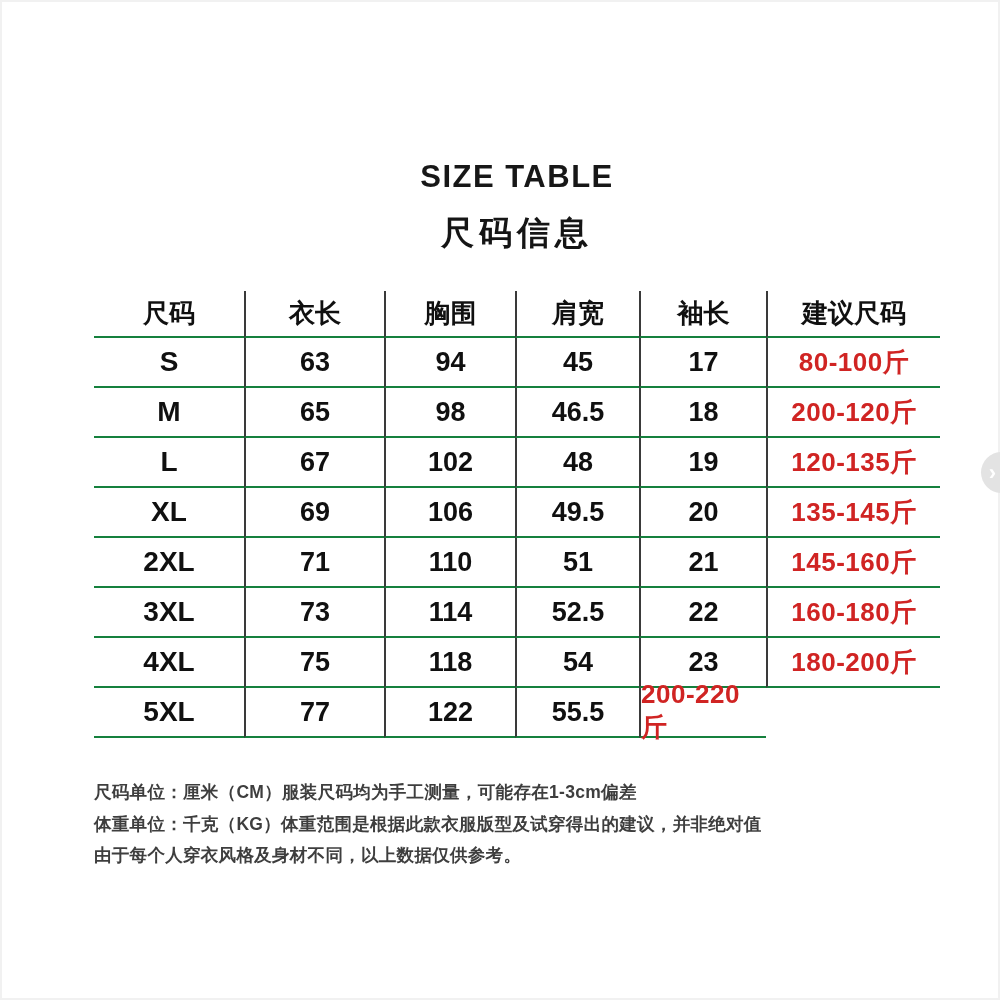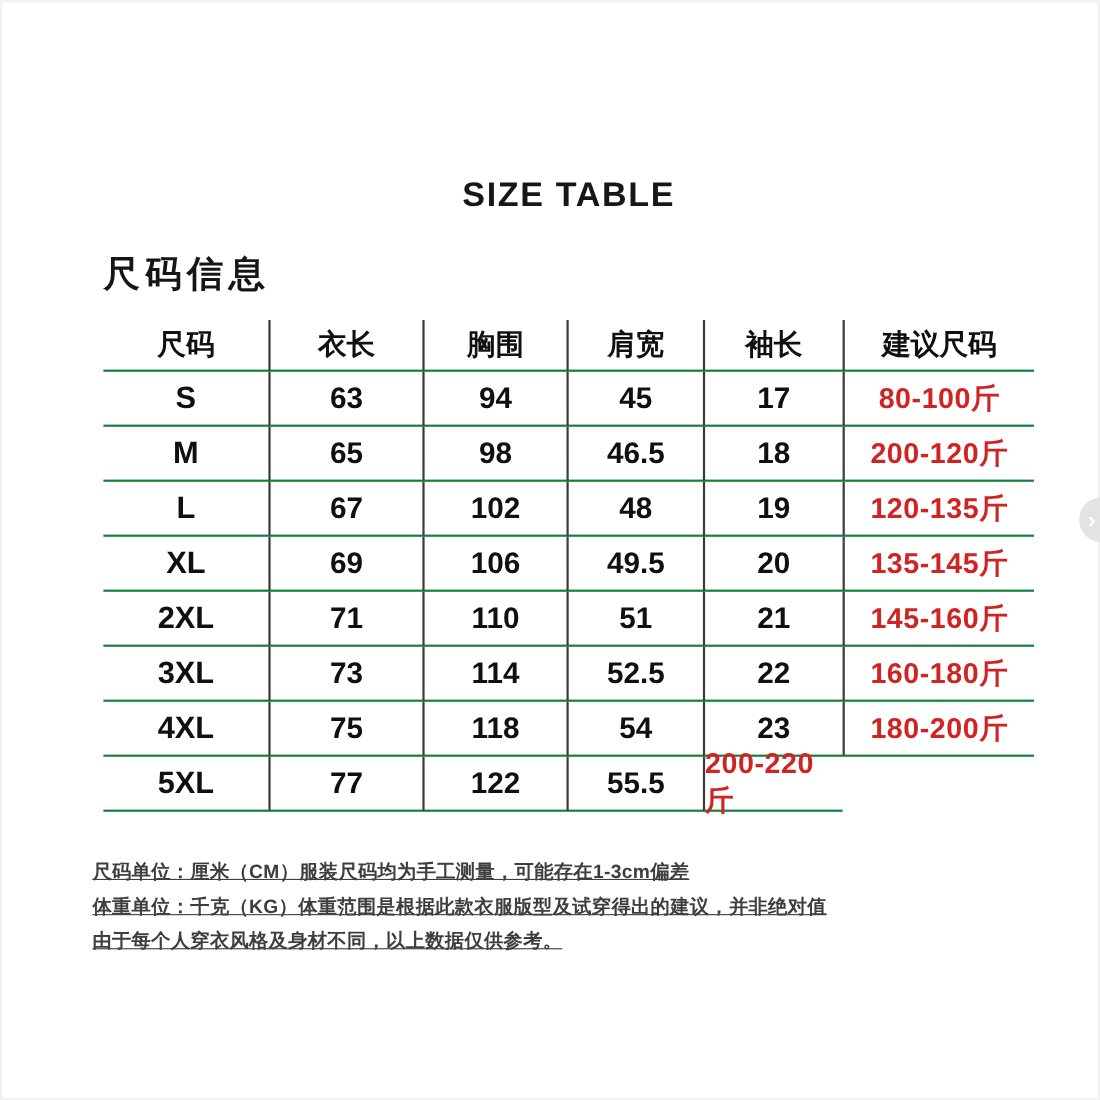--- a/index.html
+++ b/index.html
@@ -8,43 +8,43 @@
   .page {
     position:relative; width:1000px; height:1000px; background:#ffffff;
     overflow:hidden; box-shadow:inset 0 0 0 2px #f1f1f1;
   }
   .title-en {
     position:absolute; top:159px; left:94px; width:846px;
     text-align:center; font-size:31px; font-weight:800;
     letter-spacing:1.5px; color:#171717;
   }
   .title-zh {
-    position:absolute; top:227px; left:94px; width:846px;
-    text-align:left; font-size:33px; font-weight:800;
+    position:absolute; top:211px; left:94px; width:846px;
+    text-align:center; font-size:33px; font-weight:800;
     letter-spacing:5px; color:#151515;
   }
   .size-table {
     position:absolute; top:291px; left:94px; width:846px;
     display:grid;
     grid-template-columns:150px 140px 131px 124px 127px 174px;
   }
   .cell {
     display:flex; align-items:center; justify-content:center;
     height:50px; border-bottom:2px solid #15803d; color:#101010;
     background:transparent;
   }
   .cell.bl { border-left:2px solid #3a3a3a; }
   .cell.head { height:47px; font-size:26px; font-weight:700; }
   .cell.size { font-size:28px; font-weight:800; }
   .cell.num  { font-size:27px; font-weight:700; }
   .cell.sugg { font-size:26px; font-weight:700; color:#d02423; letter-spacing:0.5px; }
   .notes {
-    position:absolute; top:777px; left:84px; width:720px;
+    position:absolute; top:777px; left:94px; width:720px;
     font-size:17.5px; line-height:31.5px; color:#3e3e3e;
-    font-weight:600; letter-spacing:0.3px;text-decoration:underline;
+    font-weight:600; letter-spacing:0.3px;
   }
   .next-btn {
     position:absolute; left:981px; top:452px; width:41px; height:41px;
     border-radius:50%; background:#e3e3e3;
     display:flex; align-items:center; justify-content:center;
   }
   .next-btn .chev {
     color:#ffffff; font-size:22px; font-weight:700;
     margin-right:18px; line-height:1;
   }

